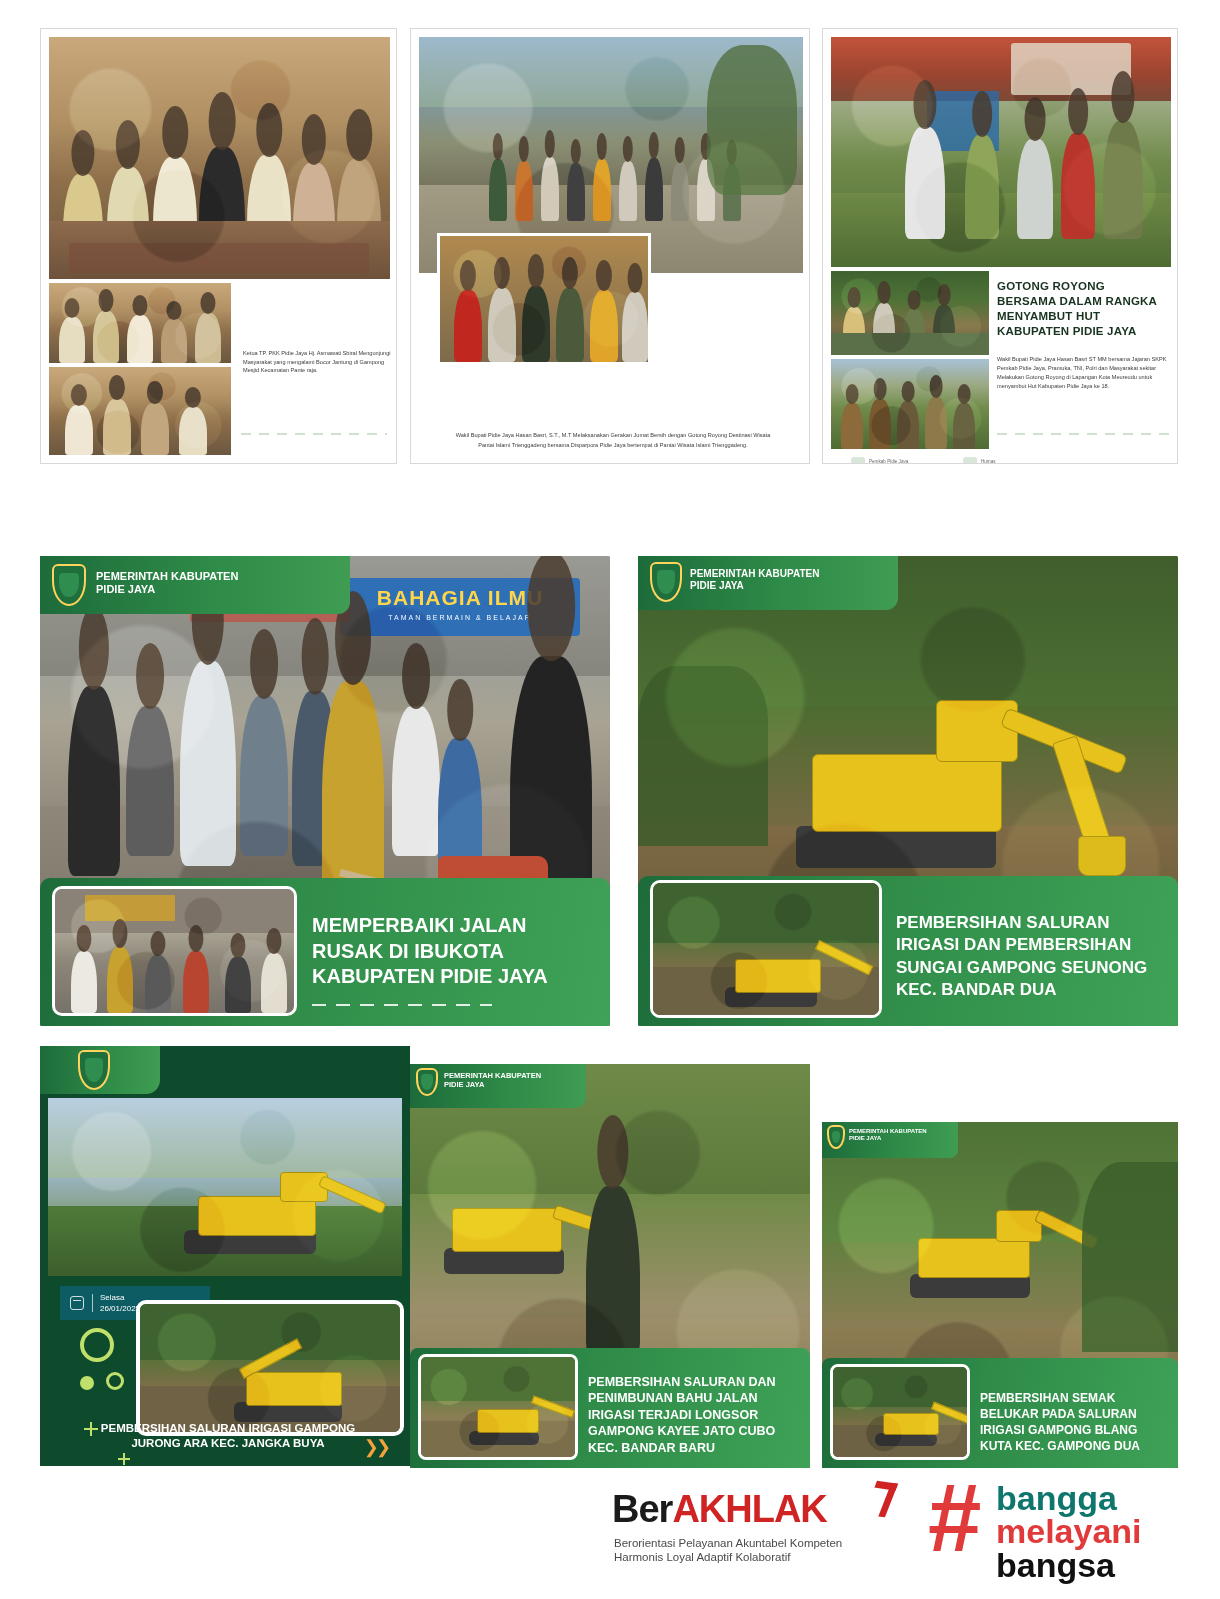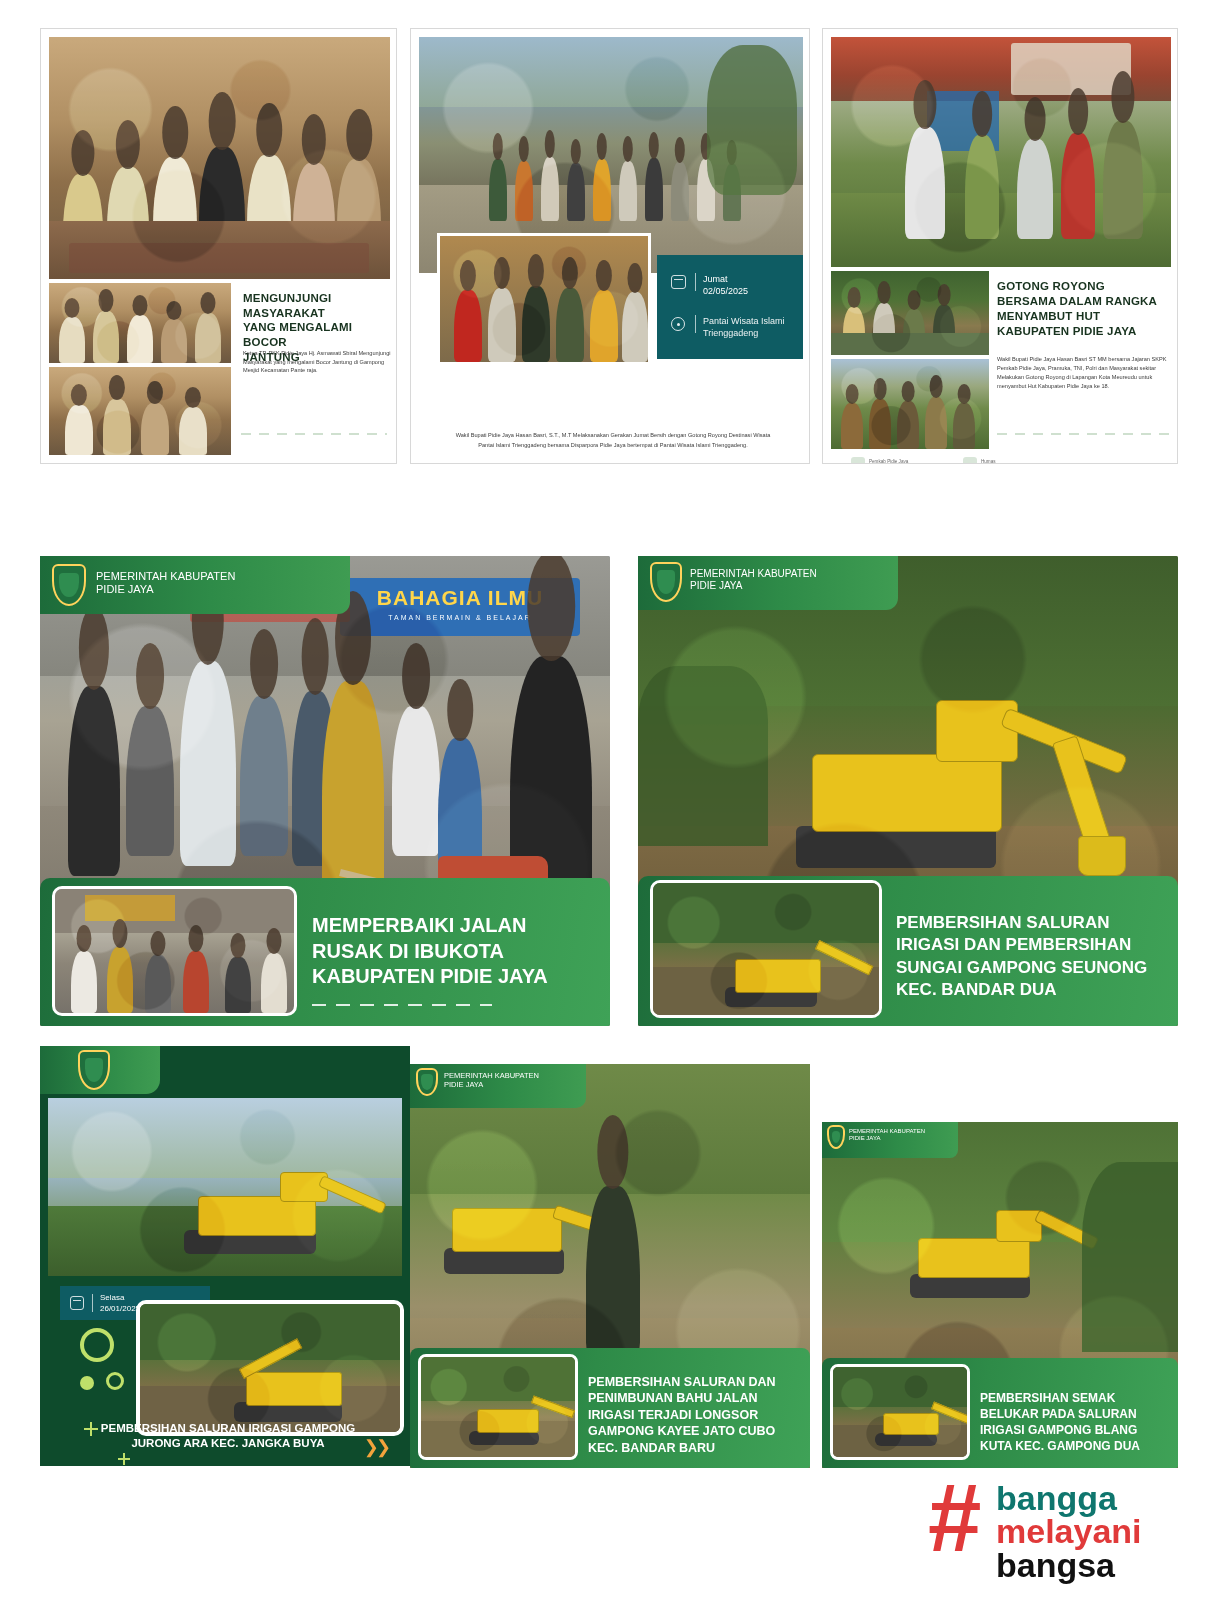--- a/index.html
+++ b/index.html
@@ -66,21 +66,21 @@
   
   .shield {
     position:absolute; border-radius:6px 6px 50% 50%/6px 6px 60% 60%;
     background:#1f6f3d; border:2px solid #ffd35c;
   }
   .shield:after{
     content:""; position:absolute; inset:18%; border-radius:4px 4px 50% 50%/4px 4px 60% 60%;
     background:#2f8d50;
   }
 
-  .govtag { position:absolute; color:#fff; font-weight:400; line-height:1.15; }
+  .govtag { position:absolute; color:#fff; font-weight:700; line-height:1.15; }
 
   
   .ftr-ico { position:absolute; background:#d9e6d9; border-radius:3px; }
   .ftr-txt { position:absolute; color:#6a6a6a; }
 
   
   .dash { position:absolute; height:2px; background: repeating-linear-gradient(90deg,#cfe0cf 0 10px, transparent 10px 18px); }
 
   
   .berakhlak-wrap { position:absolute; }
@@ -135,25 +135,20 @@
     </div>
 
     <div class="photo ph-room noise" style="left:8px; top:338px; width:182px; height:88px;">
       <div class="fig" style="left:16px; width:28px; height:50px; background:#efe7d3;"></div>
       <div class="fig" style="left:54px; width:28px; height:56px; background:#d8c69c;"></div>
       <div class="fig" style="left:92px; width:28px; height:52px; background:#c2a67e;"></div>
       <div class="fig" style="left:130px; width:28px; height:48px; background:#e7ddc3;"></div>
     </div>
 
     <div style="position:absolute; left:196px; top:254px; width:153px; height:88px; background:#fff;"></div>
-    <div class="cap-title" style="position:absolute; left:202px; top:262px; width:150px; font-size:11.5px; line-height:1.28;">
-      <div>MENGUNJUNGI MASYARAKAT</div>
-      <div>YANG MENGALAMI BOCOR</div>
-      <div>JANTUNG</div>
-    </div>
     <div class="cap-body" style="position:absolute; left:202px; top:320px; width:148px; font-size:5.6px; line-height:1.55;">Ketua TP. PKK Pidie Jaya Hj. Asmawati Sbiral Mengunjungi Masyarakat yang mengalami Bocor Jantung di Gampong Mesjid Kecamatan Pante raja.</div>
 
     <div class="dash" style="left:200px; top:404px; width:146px;"></div>
 
   </div>
 
   <div class="card" style="left:410px; top:28px; width:400px; height:436px;">
     <div class="photo ph-crowd noise" style="left:8px; top:8px; width:384px; height:236px;">
       <div style="position:absolute; left:0; right:0; top:0; height:70px; background:linear-gradient(180deg,#9db9cb,#90a898);"></div>
       <div style="position:absolute; left:0; right:0; bottom:0; height:88px; background:linear-gradient(180deg,#a39c84,#8d8671);"></div>
@@ -172,34 +167,20 @@
 
     <div class="photo noise" style="left:26px; top:204px; width:214px; height:132px; background:linear-gradient(180deg,#b0894f,#7d6a4a); border:3px solid #fff;">
       <div class="fig" style="left:14px; width:28px; height:72px; background:#c0271f;"></div>
       <div class="fig" style="left:48px; width:28px; height:74px; background:#cfcabb;"></div>
       <div class="fig" style="left:82px; width:28px; height:76px; background:#2f3a2a;"></div>
       <div class="fig" style="left:116px; width:28px; height:74px; background:#4a5a3a;"></div>
       <div class="fig" style="left:150px; width:28px; height:72px; background:#e0a42b;"></div>
       <div class="fig" style="left:182px; width:26px; height:70px; background:#cfcabb;"></div>
     </div>
 
-    <div class="teal" style="position:absolute; left:246px; top:226px; width:146px; height:104px;">
-      <div class="icon-box" style="left:14px; top:20px; width:15px; height:14px;"></div>
-      <div class="vline" style="left:38px; top:18px; height:18px;"></div>
-      <div class="badge-date" style="left:46px; top:18px;">
-        <div>Jumat</div>
-        <div>02/05/2025</div>
-      </div>
-      <div class="pin" style="left:14px; top:62px; width:14px; height:14px;"></div>
-      <div class="vline" style="left:38px; top:60px; height:18px;"></div>
-      <div class="badge-date" style="left:46px; top:60px; opacity:.92;">
-        <div>Pantai Wisata Islami</div>
-        <div>Trienggadeng</div>
-      </div>
-    </div>
 
     <div class="cap-body" style="position:absolute; left:40px; top:402px; width:324px; text-align:center; font-size:5.6px; line-height:1.7;">Wakil Bupati Pidie Jaya Hasan Basri, S.T., M.T Melaksanakan Gerakan Jumat Bersih dengan Gotong Royong Destinasi Wisata Pantai Islami Trienggadeng bersama Disparpora Pidie Jaya bertempat di Pantai Wisata Islami Trienggadeng.</div>
 
   </div>
 
   <div class="card" style="left:822px; top:28px; width:356px; height:436px;">
     <div class="photo ph-field noise" style="left:8px; top:8px; width:340px; height:230px;">
       <div style="position:absolute; left:0; right:0; top:0; height:64px; background:linear-gradient(180deg,#c3533a 0%,#9a4430 60%,#7c4a36 100%);"></div>
       <div style="position:absolute; left:180px; top:6px; width:120px; height:52px; background:#e4dccb; opacity:.8; border-radius:3px;"></div>
       <div style="position:absolute; left:0; right:0; bottom:0; height:74px; background:linear-gradient(180deg,#6f8a46,#4e6b33);"></div>
@@ -456,20 +437,30 @@
       </div>
     </div>
     <div class="lbl-head" style="left:158px; bottom:14px; width:190px; font-size:12px; line-height:1.34;">
       <div>PEMBERSIHAN SEMAK</div>
       <div>BELUKAR PADA SALURAN</div>
       <div>IRIGASI GAMPONG BLANG</div>
       <div>KUTA KEC. GAMPONG DUA</div>
     </div>
   </div>
 
+  <div class="berakhlak-wrap" style="left:612px; top:1488px; width:300px; height:100px;">
+    <div class="berakhlak" style="position:absolute; left:0; top:0; font-size:38px;">
+      <span>Ber</span><span class="red">AKHLAK</span>
+    </div>
+    <div style="position:absolute; left:258px; top:-6px; width:22px; height:34px; border-right:7px solid #d02323; border-top:7px solid #d02323; transform:skewX(-14deg) rotate(8deg);"></div>
+    <div class="berak-sub" style="position:absolute; left:2px; top:48px; width:290px; font-size:11.5px;">
+      <div>Berorientasi Pelayanan Akuntabel Kompeten</div>
+      <div>Harmonis Loyal Adaptif Kolaboratif</div>
+    </div>
+  </div>
 
   <div style="position:absolute; left:928px; top:1478px; width:280px; height:118px;">
     <div class="hash" style="left:0; top:2px; font-size:96px; line-height:.8;">#</div>
     <div class="bangga" style="left:68px; top:4px; font-size:34px;">
       <div class="l1">bangga</div>
       <div class="l2">melayani</div>
       <div class="l3">bangsa</div>
     </div>
   </div>
 

